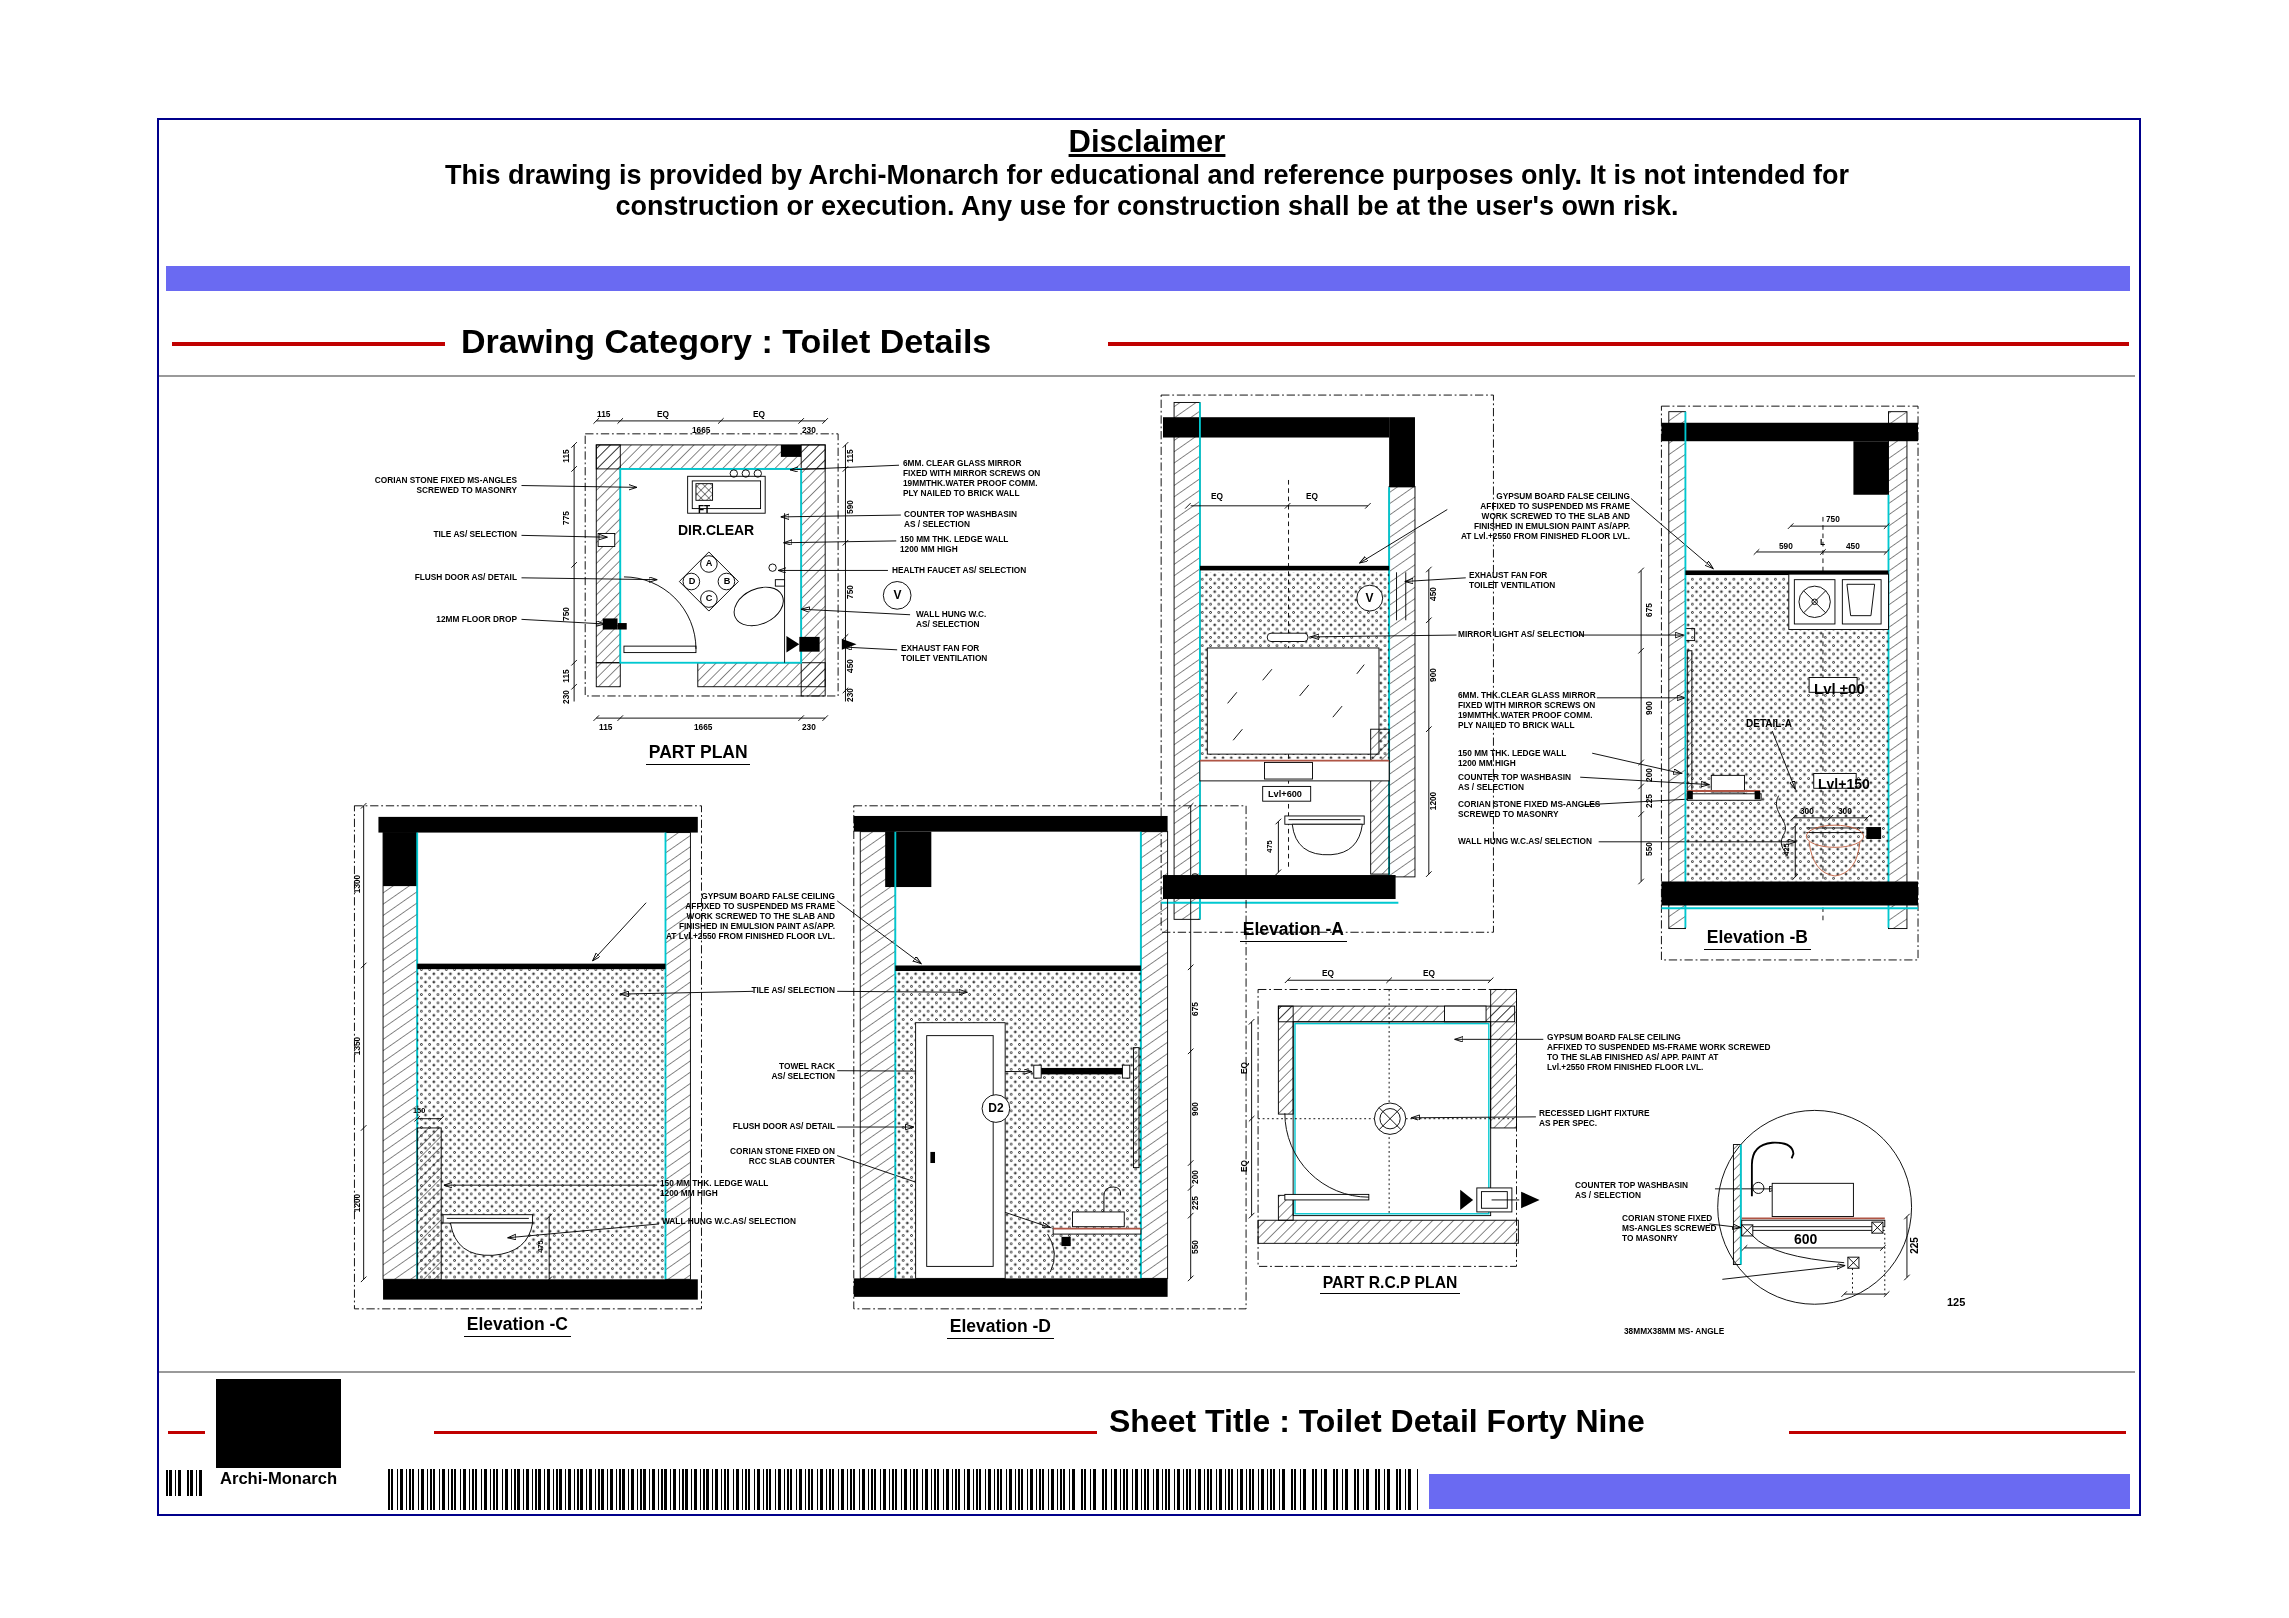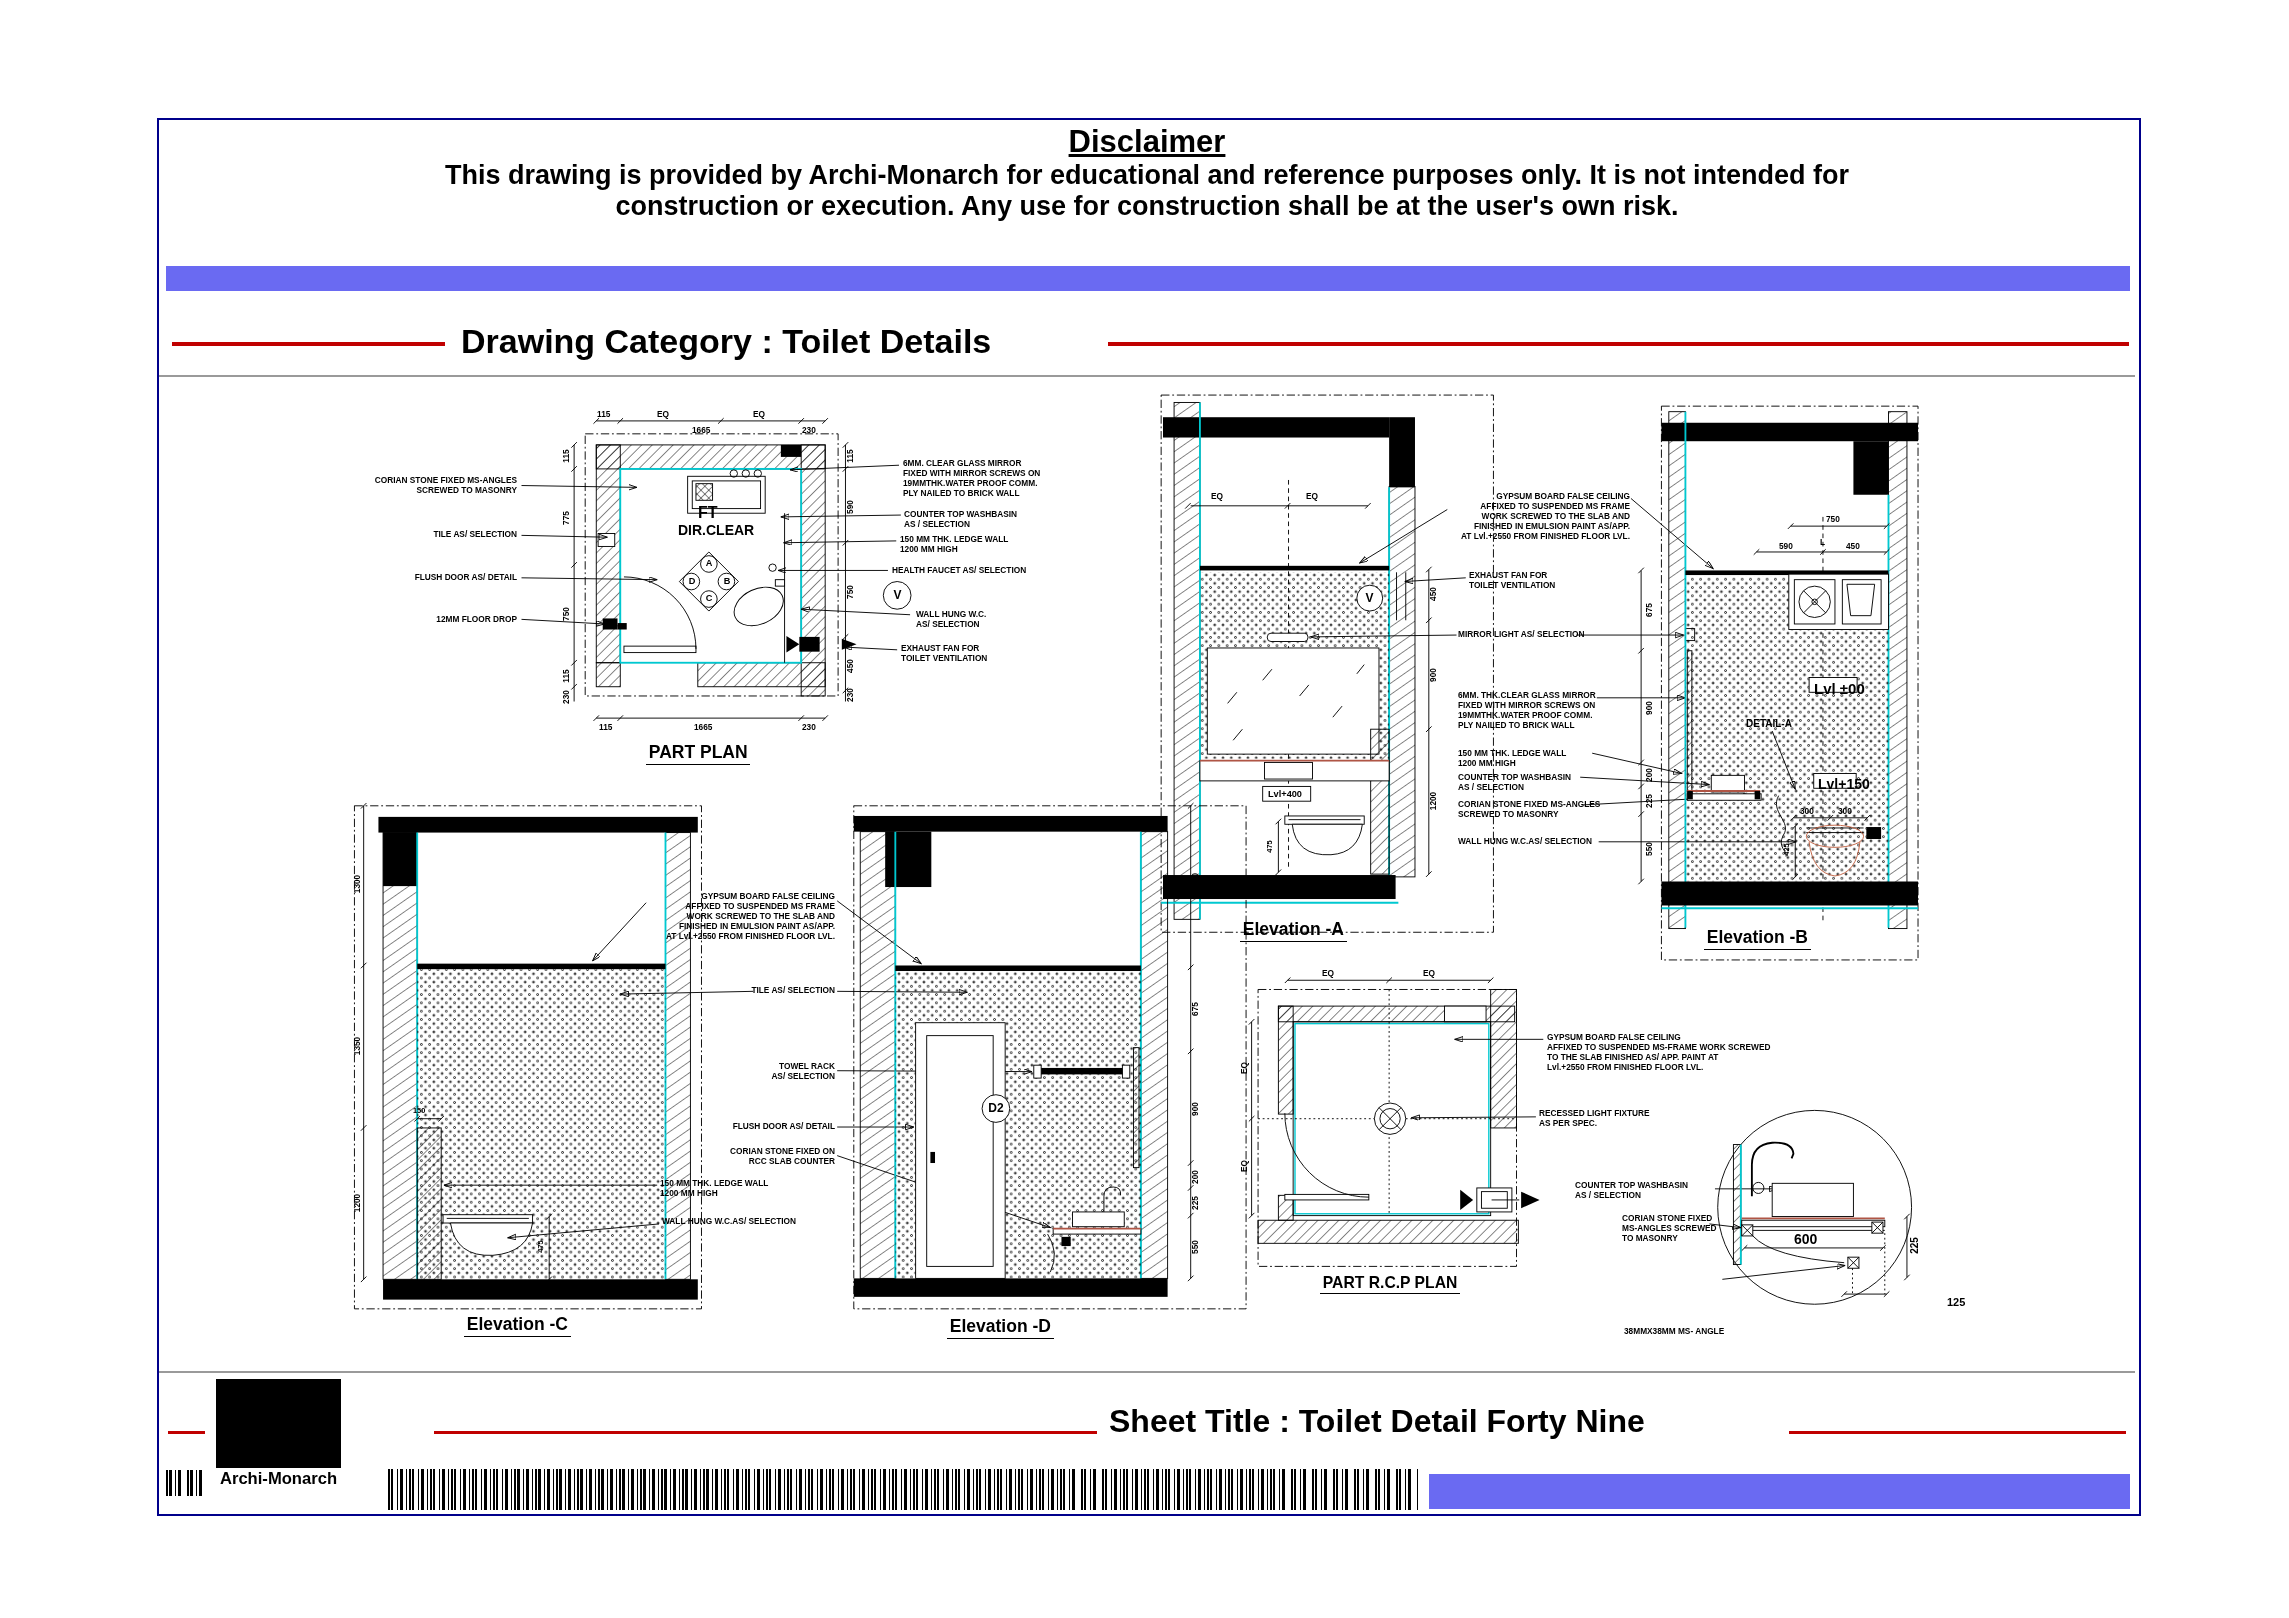--- a/index.html
+++ b/index.html
@@ -418,21 +418,21 @@
   <div class="lbl" style="left:904px;top:509px;width:157px;">COUNTER TOP WASHBASIN
 AS / SELECTION</div>
   <div class="lbl" style="left:900px;top:534px;width:157px;">150 MM THK. LEDGE WALL
 1200 MM HIGH</div>
   <div class="lbl" style="left:892px;top:565px;width:175px;">HEALTH FAUCET AS/ SELECTION</div>
   <div class="lbl" style="left:916px;top:609px;width:138px;">WALL HUNG W.C.
 AS/ SELECTION</div>
   <div class="lbl" style="left:901px;top:643px;width:138px;">EXHAUST FAN FOR
 TOILET VENTILATION</div>
   <div class="tag" style="left:678px;top:522px;font-size:14px;">DIR.CLEAR</div>
-  <div class="tag" style="left:698px;top:504px;font-size:16px;">FT</div>
+  <div class="tag" style="left:698px;top:504px;font-size:10px;">FT</div>
   <div class="tag ctr" style="left:703px;top:558px;width:12px;font-size:9.2px;">A</div>
   <div class="tag ctr" style="left:686px;top:576px;width:12px;font-size:9.2px;">D</div>
   <div class="tag ctr" style="left:721px;top:576px;width:12px;font-size:9.2px;">B</div>
   <div class="tag ctr" style="left:703px;top:593px;width:12px;font-size:9.2px;">C</div>
   <div class="tag ctr" style="left:890px;top:588px;width:14.8px;font-size:12px;">V</div>
   <div class="dim" style="left:597px;top:409px;">115</div>
   <div class="dim" style="left:657px;top:409px;">EQ</div>
   <div class="dim" style="left:753px;top:409px;">EQ</div>
   <div class="dim" style="left:692px;top:425px;">1665</div>
   <div class="dim" style="left:802px;top:425px;">230</div>
@@ -447,21 +447,21 @@
   <div class="dimv" style="left:829px;top:661px;">450</div>
   <div class="dimv" style="left:829px;top:690px;">230</div>
   <div class="dim" style="left:599px;top:722px;">115</div>
   <div class="dim" style="left:694px;top:722px;">1665</div>
   <div class="dim" style="left:802px;top:722px;">230</div>
   <div class="t" style="left:646px;top:742px;">PART PLAN</div>
 
   <div class="dim" style="left:1211px;top:491px;">EQ</div>
   <div class="dim" style="left:1306px;top:491px;">EQ</div>
   <div class="tag ctr" style="left:1362px;top:591px;width:14.8px;font-size:12px;">V</div>
-  <div class="tag" style="left:1268px;top:789px;font-size:9.2px;">Lvl+400</div>
+  <div class="tag" style="left:1268px;top:789px;font-size:9.2px;">Lvl+600</div>
   <div class="dimv" style="left:1412px;top:589px;">450</div>
   <div class="dimv" style="left:1412px;top:670px;">900</div>
   <div class="dimv" style="left:1412px;top:796px;">1200</div>
   <div class="dimv s" style="left:1249px;top:842px;">475</div>
   <div class="t" style="left:1240px;top:919px;">Elevation -A</div>
 
   <div class="lbl r" style="left:1449px;top:491px;width:181px;">GYPSUM BOARD FALSE CEILING
 AFFIXED TO SUSPENDED MS FRAME
 WORK SCREWED TO THE SLAB AND
 FINISHED IN EMULSION PAINT AS/APP.

